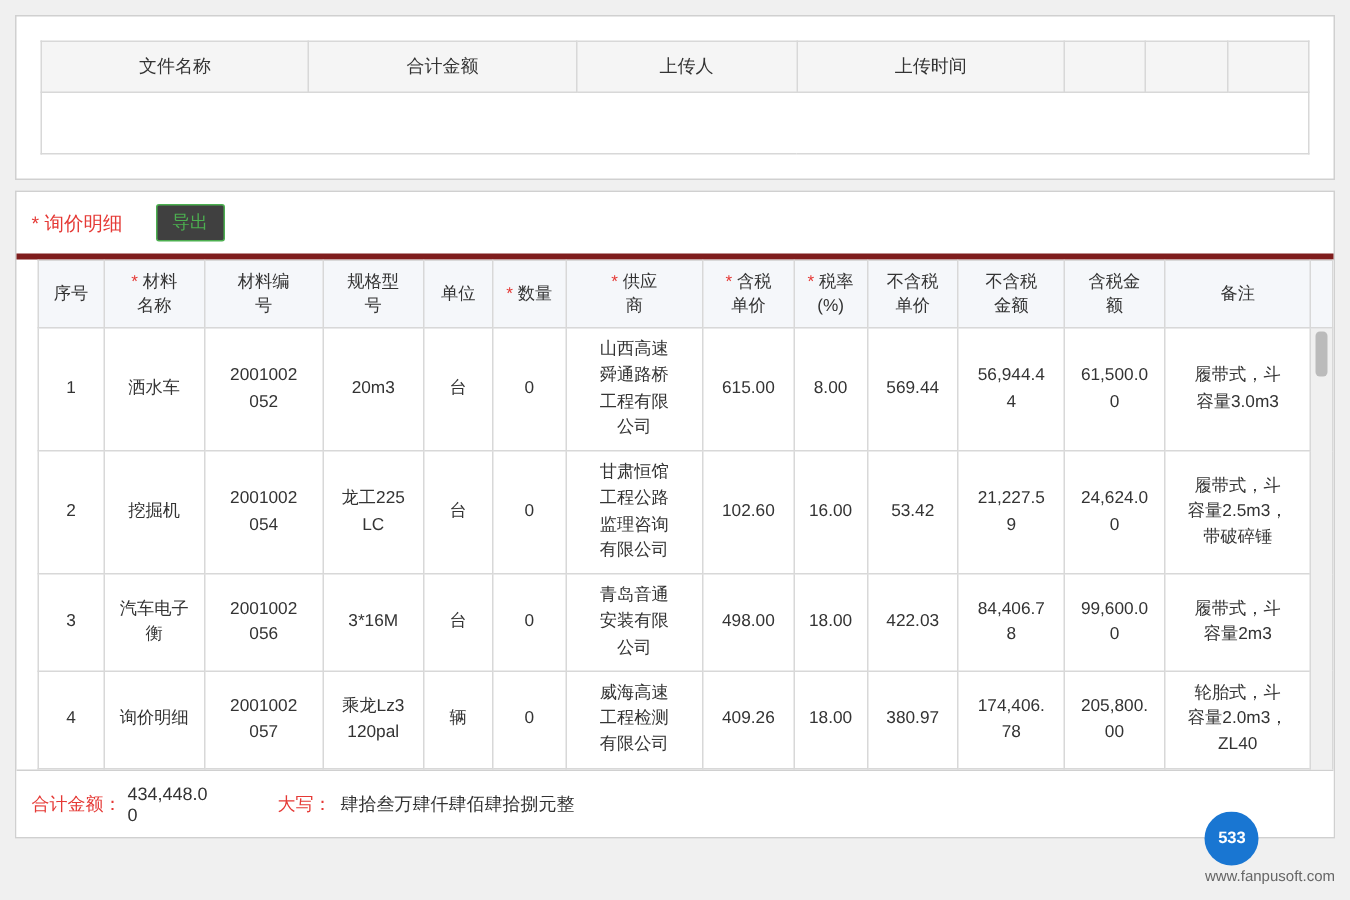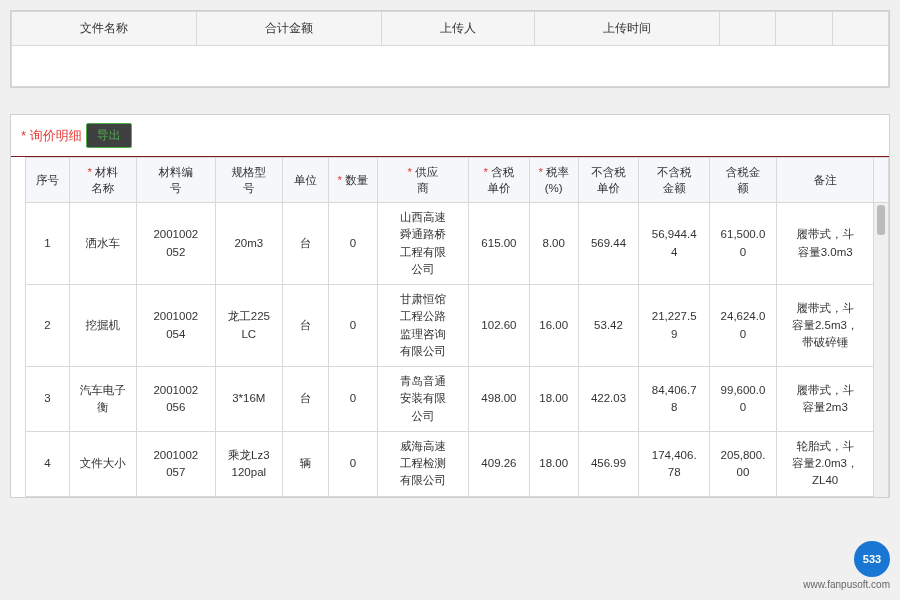--- a/index.html
+++ b/index.html
@@ -15,22 +15,22 @@
     .page-container {
       width: 900px;
       background: #f0f0f0;
       padding: 10px;
     }
 
     
     .file-table-section {
       background: #fff;
       border: 1px solid #d0d0d0;
-      margin-bottom: 26px;
-      padding: 0;
+      margin-bottom: 7px;
+      padding: 16px;
     }
 
     .file-table {
       width: 100%;
       border-collapse: collapse;
     }
 
     .file-table th {
       background: #f5f5f5;
       border: 1px solid #d8d8d8;
@@ -52,22 +52,22 @@
     .inquiry-section {
       background: #fff;
       border: 1px solid #d0d0d0;
       padding: 0;
     }
 
     .inquiry-header {
       display: flex;
       align-items: center;
       padding: 8px 10px;
-      border-bottom: 1px solid #7f1d1d;
-      gap: 4px;
+      border-bottom: 4px solid #7f1d1d;
+      gap: 22px;
     }
 
     .inquiry-title {
       color: #e53935;
       font-size: 13px;
     }
 
     .export-btn {
       background: #404040;
       border: 1px solid #4CAF50;
@@ -285,29 +285,29 @@
             <td>498.00</td>
             <td>18.00</td>
             <td>422.03</td>
             <td>84,406.7<br>8</td>
             <td>99,600.0<br>0</td>
             <td>履带式，斗<br>容量2m3</td>
           </tr>
 
           <tr>
             <td>4</td>
-            <td>文件大小</td>
+            <td>询价明细</td>
             <td>2001002<br>057</td>
             <td>乘龙Lz3<br>120pal</td>
             <td>辆</td>
             <td>0</td>
             <td>威海高速<br>工程检测<br>有限公司</td>
             <td>409.26</td>
             <td>18.00</td>
-            <td>456.99</td>
+            <td>380.97</td>
             <td>174,406.<br>78</td>
             <td>205,800.<br>00</td>
             <td>轮胎式，斗<br>容量2.0m3，<br>ZL40</td>
           </tr>
 
           <tr>
             <td></td>
             <td style="color:#aaa; font-size:11px;">上传件</td>
             <td style="color:#aaa; font-size:11px;">2001002</td>
             <td></td>
@@ -318,23 +318,29 @@
             <td></td>
             <td></td>
             <td></td>
             <td></td>
             <td></td>
           </tr>
         </tbody>
       </table>
     </div>
 
+    <div class="footer-row">
+      <span class="footer-label">合计金额：</span>
+      <span class="footer-amount">434,448.0<br>0</span>
+      <span class="footer-daxie-label">大写：</span>
+      <span class="footer-daxie-value">肆拾叁万肆仟肆佰肆拾捌元整</span>
+    </div>
   </div>
 </div>
 
 <div class="logo-watermark">
-  <div style="display:flex; flex-direction:column; align-items:flex-end; gap:2px;">
+  <div style="display:flex; flex-direction:column; align-items:flex-start; gap:2px;">
     <div style="background:#1976D2; border-radius:50%; width:36px; height:36px; display:flex; align-items:center; justify-content:center; color:white; font-size:11px; font-weight:bold;">
       <span>533</span>
     </div>
     <div style="color:#666; font-size:10px;">www.fanpusoft.com</div>
   </div>
 </div>
 
 </body></html>

